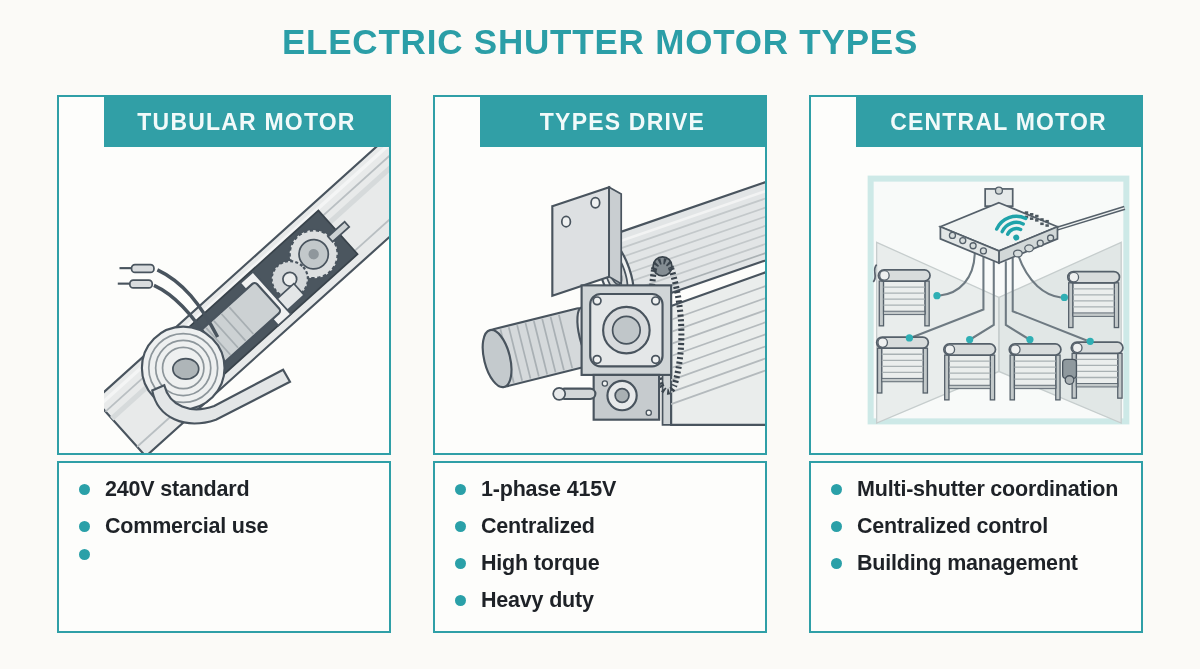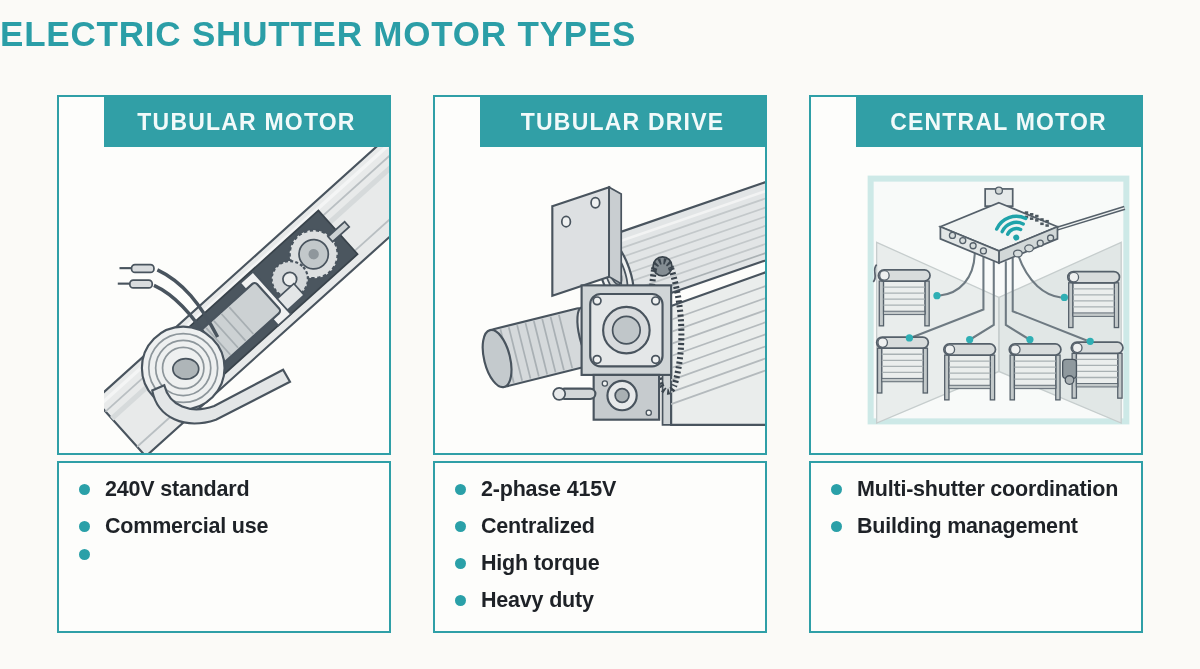--- a/index.html
+++ b/index.html
@@ -3,22 +3,22 @@
 <meta charset="utf-8">
 <style>
   * { margin:0; padding:0; box-sizing:border-box; }
   html,body { width:1200px; height:669px; overflow:hidden; }
   body {
     background:#fbfaf7;
     font-family:"Liberation Sans", sans-serif;
     position:relative;
   }
   .page-title {
-    position:absolute; top:14px; left:0; width:100%;
-    text-align:left;
+    position:absolute; top:22px; left:0; width:100%;
+    text-align:center;
     font-size:35px; font-weight:bold; letter-spacing:0.8px;
     color:#2b9ea7;
   }
   .cards {
     position:absolute; top:95px; left:57px; right:57px;
     display:grid; grid-template-columns:1fr 1fr 1fr; column-gap:42px;
   }
   .card { display:flex; flex-direction:column; }
   .box-top {
     border:2px solid #2f9fa7; background:#fdfdfb;
@@ -112,21 +112,21 @@
           </li>
         <li class="bullet-item">
             <span class="dot"></span>
           </li>
       </ul>
     </div>
   </section>
 
   <section class="card">
     <div class="box-top">
-      <div class="card-header">TUBULAR DRIVE</div>
+      <div class="card-header">TYPES DRIVE</div>
       <div class="illus">
         <svg viewBox="0 0 331 306">
           <g transform="rotate(-19 240 92)">
             <rect x="150" y="50" width="230" height="86" fill="#e2e5e6" stroke="#49545e" stroke-width="2.5"></rect>
             <line x1="152" y1="60" x2="380" y2="60" stroke="#f2f3f3" stroke-width="3"></line>
             <line x1="152" y1="68" x2="380" y2="68" stroke="#c3c8ca" stroke-width="2"></line>
             <line x1="152" y1="78" x2="380" y2="78" stroke="#c3c8ca" stroke-width="2"></line>
             <line x1="152" y1="88" x2="380" y2="88" stroke="#c3c8ca" stroke-width="2"></line>
             <line x1="152" y1="98" x2="380" y2="98" stroke="#c3c8ca" stroke-width="2"></line>
             <line x1="152" y1="108" x2="380" y2="108" stroke="#c3c8ca" stroke-width="2"></line>
@@ -185,21 +185,21 @@
           <circle cx="165" cy="264" r="8" fill="#a9b0b3" stroke="#49545e" stroke-width="2"></circle>
           <circle cx="145" cy="250" r="3" fill="#eff1f1" stroke="#49545e" stroke-width="1.5"></circle>
           <circle cx="196" cy="284" r="3" fill="#eff1f1" stroke="#49545e" stroke-width="1.5"></circle>
         </svg>
       </div>
     </div>
     <div class="box-bullets">
       <ul class="bullet-list">
         <li class="bullet-item">
             <span class="dot"></span>
-            <span>2-phase 415V</span>
+            <span>1-phase 415V</span>
           </li>
         <li class="bullet-item">
             <span class="dot"></span>
             <span>Centralized</span>
           </li>
         <li class="bullet-item">
             <span class="dot"></span>
             <span>High torque</span>
           </li>
         <li class="bullet-item">
@@ -293,19 +293,23 @@
       </div>
     </div>
     <div class="box-bullets">
       <ul class="bullet-list">
         <li class="bullet-item">
             <span class="dot"></span>
             <span>Multi-shutter coordination</span>
           </li>
         <li class="bullet-item">
             <span class="dot"></span>
+            <span>Centralized control</span>
+          </li>
+        <li class="bullet-item">
+            <span class="dot"></span>
             <span>Building management</span>
           </li>
       </ul>
     </div>
   </section>
 
 </div>
 
 </body></html>

